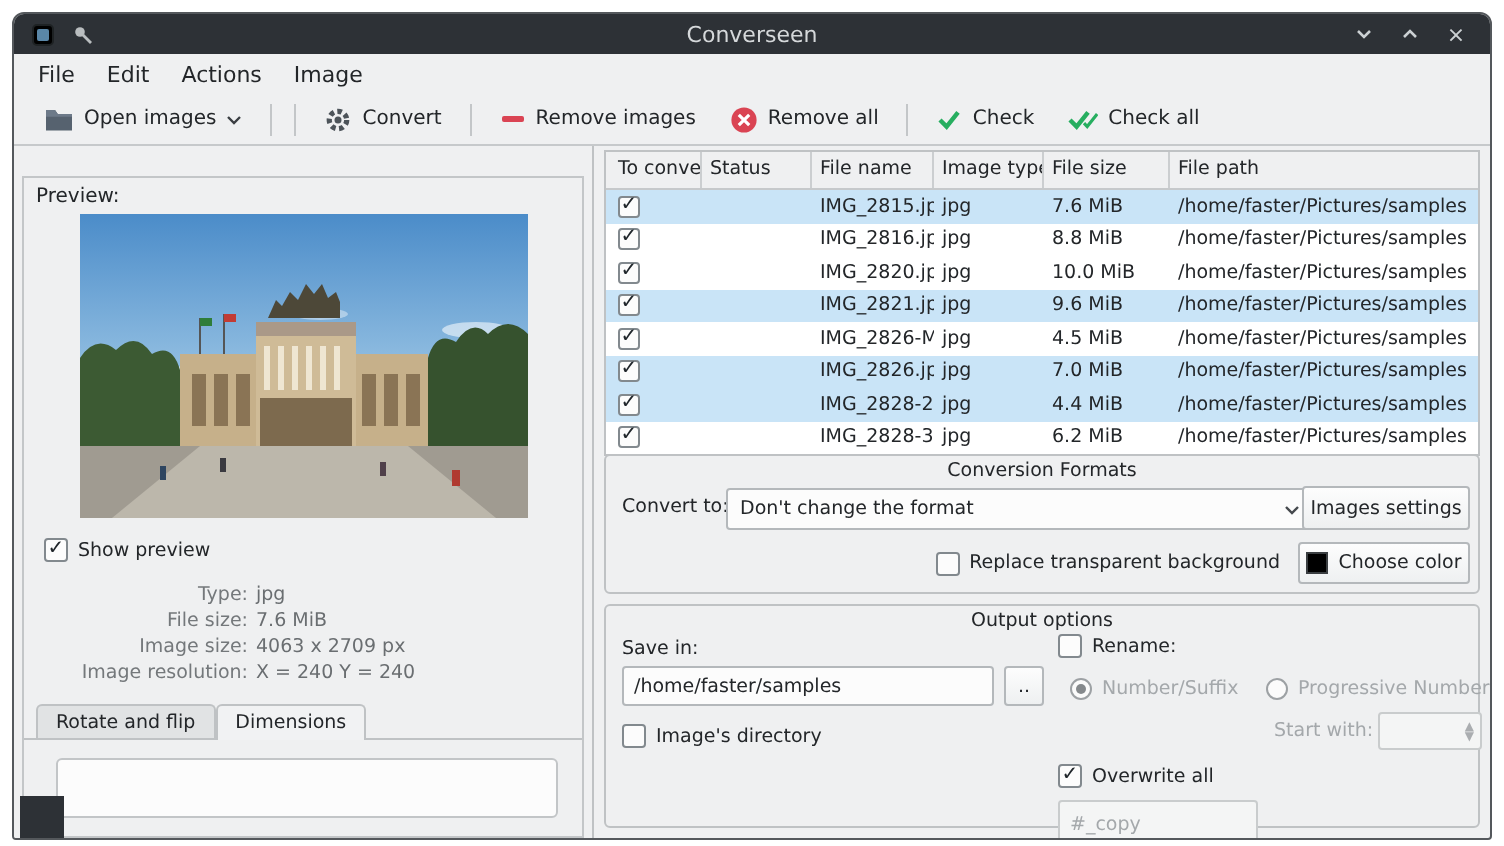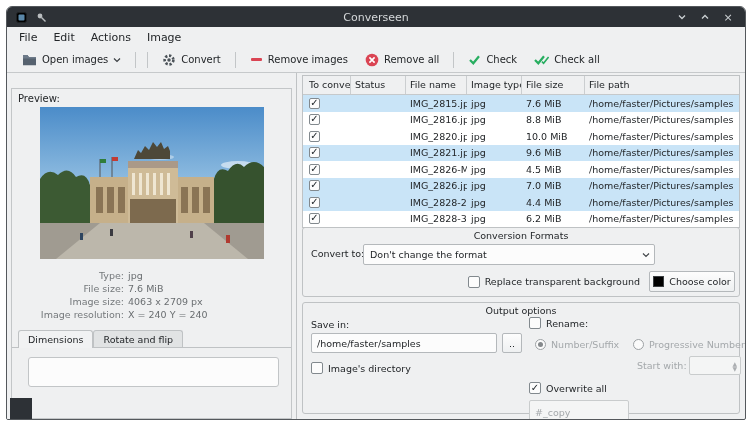--- a/index.html
+++ b/index.html
@@ -294,20 +294,26 @@
             <rect x="0" y="116" width="224" height="36" fill="#a09b91"></rect>
             <path d="M60 116 L164 116 L208 152 L16 152 Z" fill="#bcb7ab"></path>
 
             <rect x="70" y="122" width="3" height="7" fill="#3a3a40"></rect>
             <rect x="150" y="124" width="3" height="7" fill="#50404a"></rect>
             <rect x="186" y="128" width="4" height="8" fill="#b03a30"></rect>
             <rect x="40" y="126" width="3" height="7" fill="#2e4560"></rect>
           </svg>
         </div>
 
+        <div class="show-preview-row">
+          <label class="cb">
+            <span class="cb-box checked"></span>
+            <span>Show preview</span>
+          </label>
+        </div>
 
         <div class="info-block">
           <div class="info-row">
               <span class="info-label">Type:</span>
               <span class="info-value">jpg</span>
             </div>
           <div class="info-row">
               <span class="info-label">File size:</span>
               <span class="info-value">7.6 MiB</span>
             </div>
@@ -315,22 +321,22 @@
               <span class="info-label">Image size:</span>
               <span class="info-value">4063 x 2709 px</span>
             </div>
           <div class="info-row">
               <span class="info-label">Image resolution:</span>
               <span class="info-value">X = 240 Y = 240</span>
             </div>
         </div>
 
         <div class="tab-bar">
+          <span class="tab">Rotate and flip</span>
           <span class="tab active">Dimensions</span>
-          <span class="tab">Rotate and flip</span>
         </div>
 
 
         <div class="partial-box"></div>
       </div>
     </div>
 
     <div class="right-panel">
 
       <div class="file-table">
@@ -430,20 +436,21 @@
         <div class="group-title">Conversion Formats</div>
         <div class="abs" style="left:8px; top:20px; font-size:9.5px;">Convert to:</div>
         <div class="combo abs" style="left:60px; top:16px; width:292px; height:21px;">
           <span>Don't change the format</span>
           <span class="combo-caret icon">
             <svg width="8" height="6" viewBox="0 0 8 6">
                 <path d="M1 1.5 L4 4.5 L7 1.5" fill="none" stroke="#45494d" stroke-width="1.2"></path>
               </svg>
           </span>
         </div>
+        <div class="btn abs" style="right:4px; top:15px; width:84px; height:22px;">Images settings</div>
         <div class="abs" style="right:4px; top:43px; display:flex; align-items:center; gap:9px;">
           <label class="cb">
             <span class="cb-box"></span>
             <span>Replace transparent background</span>
           </label>
           <div class="btn" style="width:86px; height:21px;">
             <span class="swatch" style="background: rgb(0, 0, 0);"></span>
             <span>Choose color</span>
           </div>
         </div>

